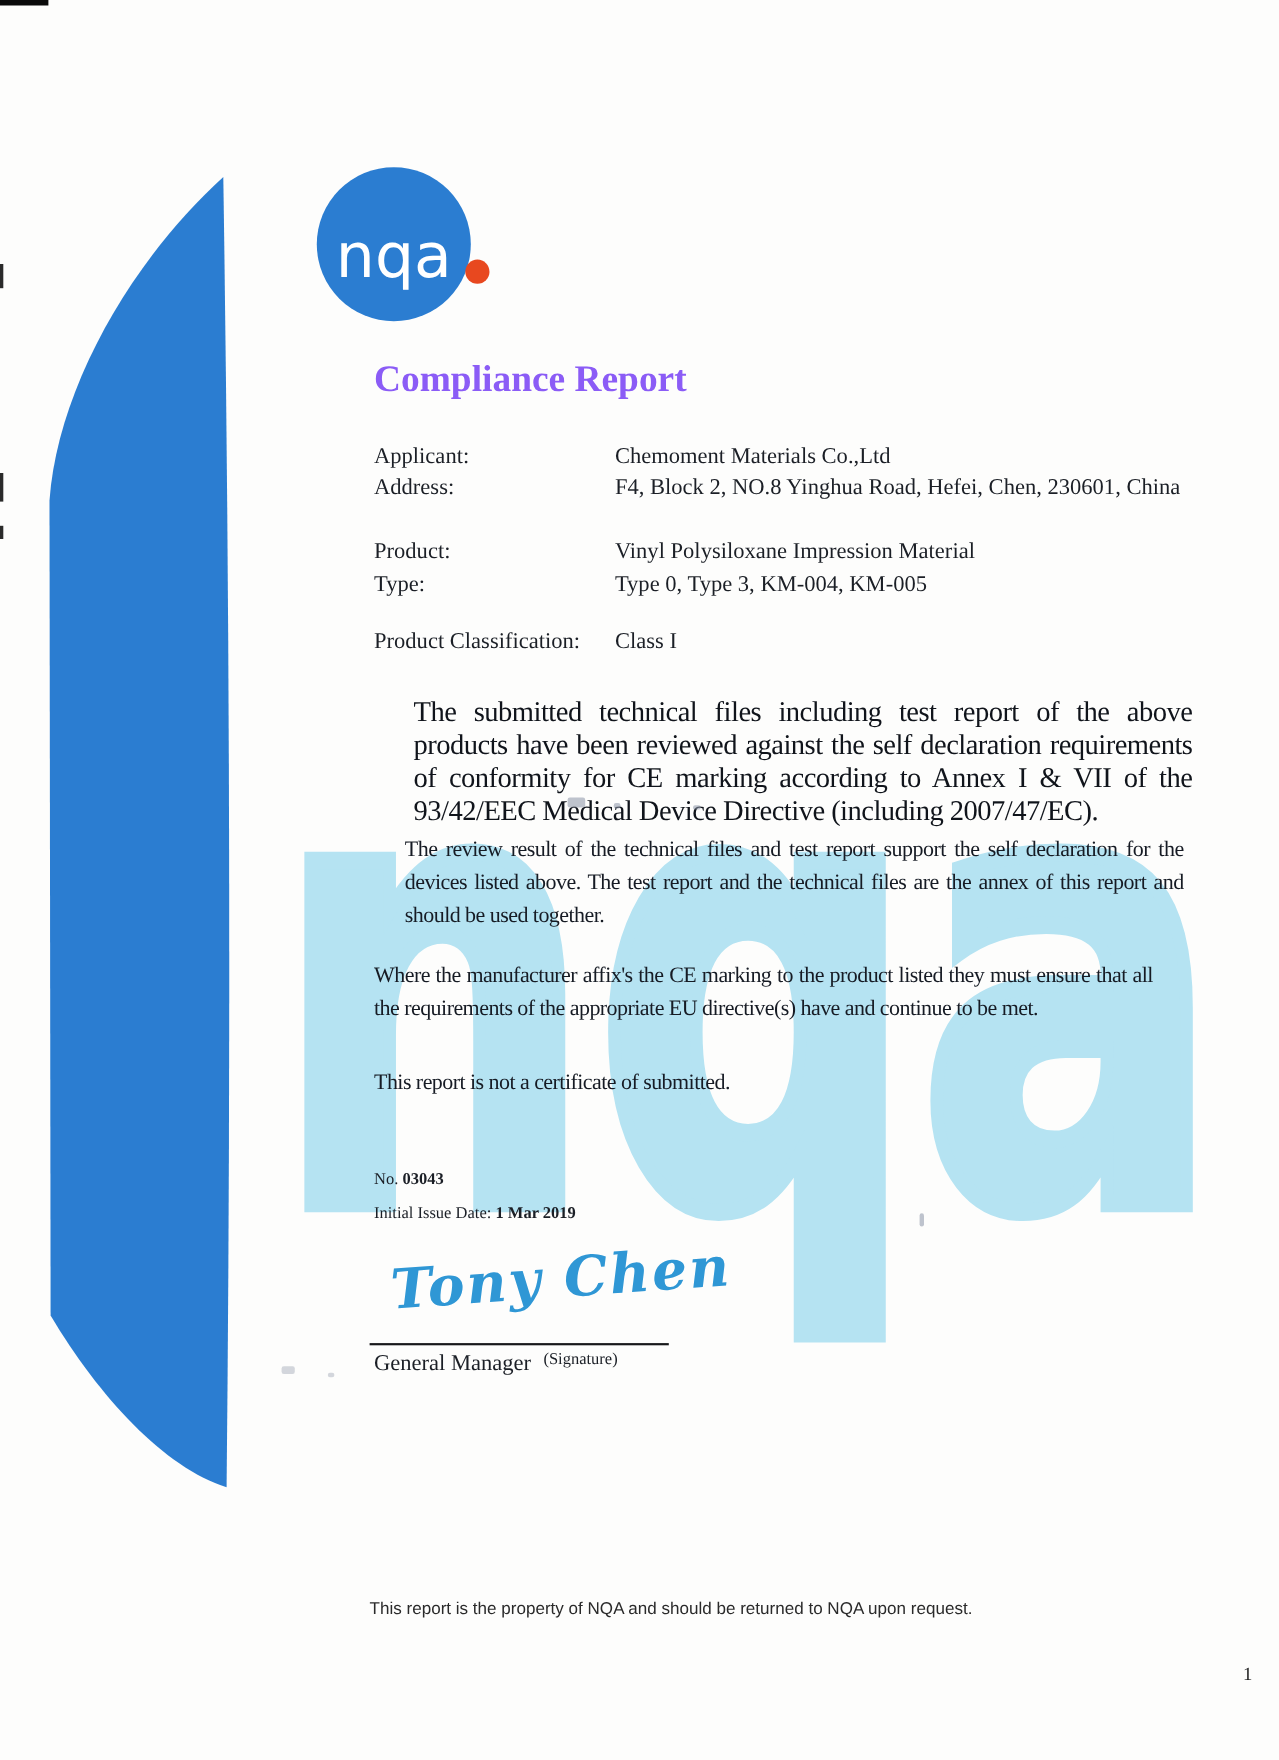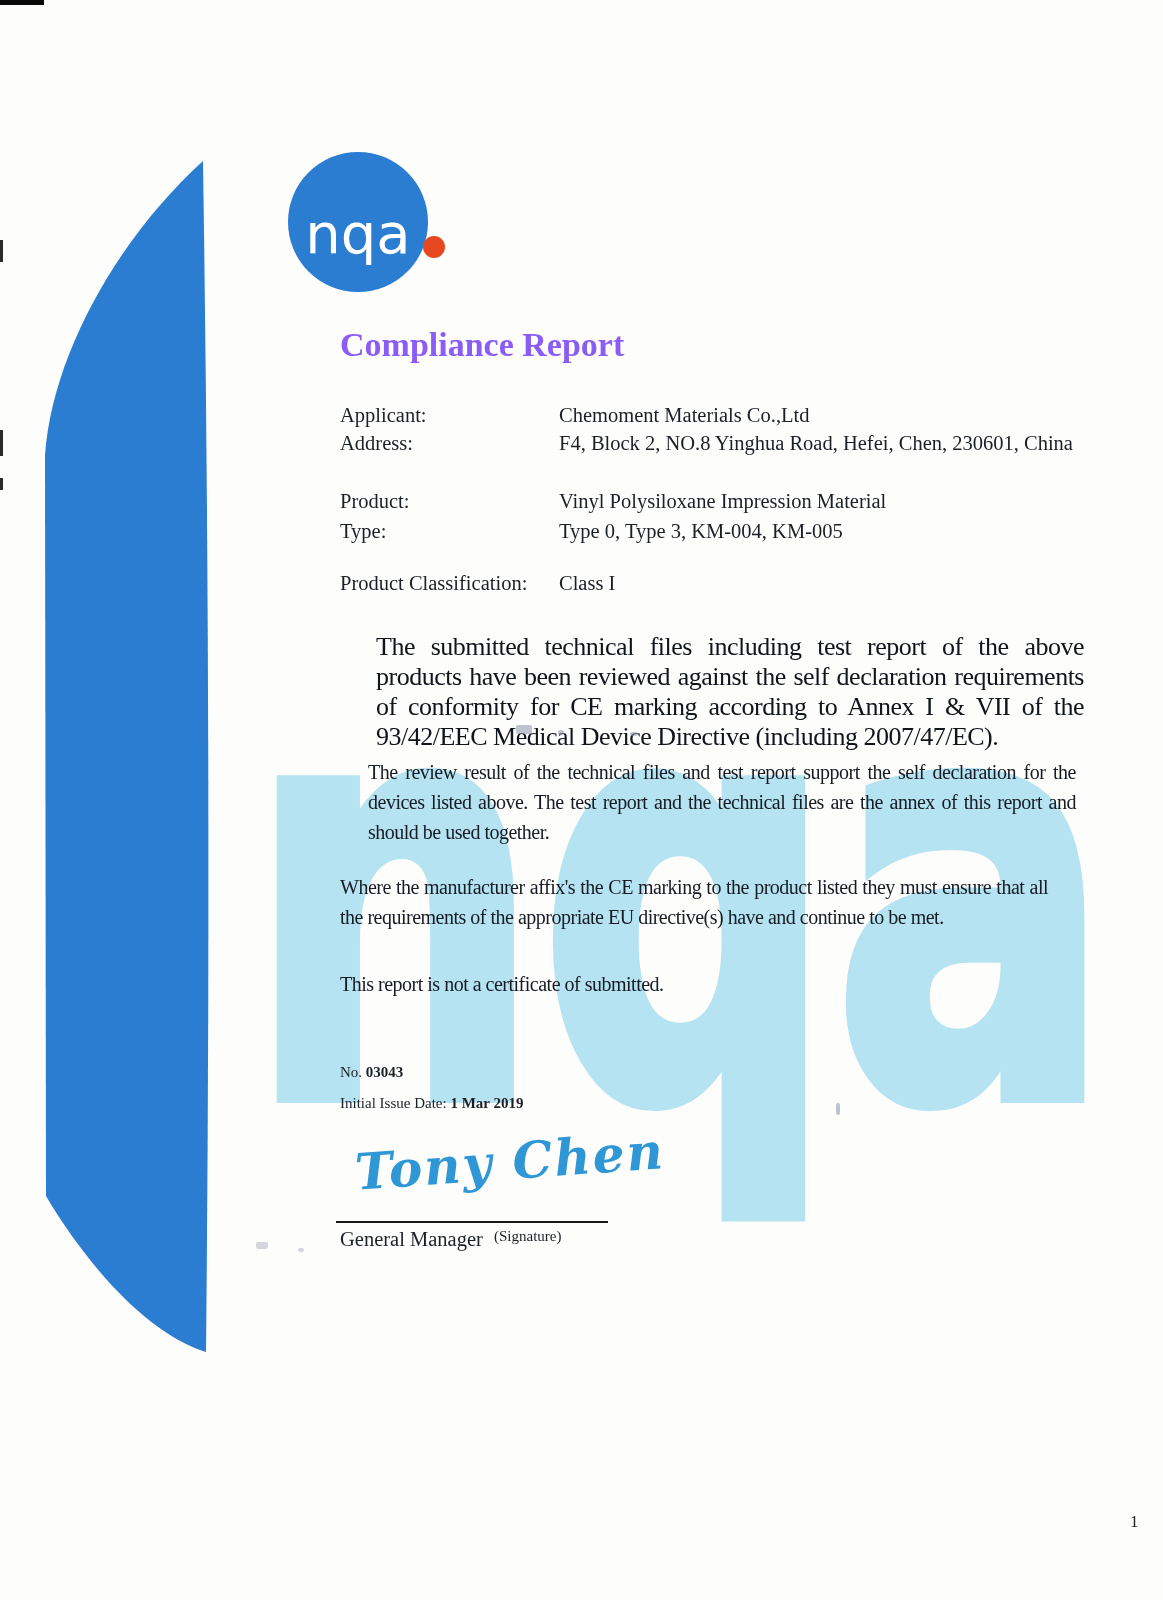--- a/index.html
+++ b/index.html
@@ -179,16 +179,17 @@
     </div>
     <div class="inline-row" style="top:1095px;">
       <span>Initial Issue Date: </span><span class="bold">1 Mar 2019</span>
     </div>
 
     <div class="signature-script">Tony Chen</div>
     <div class="signature-line"></div>
     <div class="role-label">General Manager</div>
     <div class="sig-label">(Signature)</div>
 
+    <div class="footer-note">This report is the property of NQA and should be returned to NQA upon request.</div>
     <div class="page-number">1</div>
 
   </div>
 </div>
 
 </body></html>

